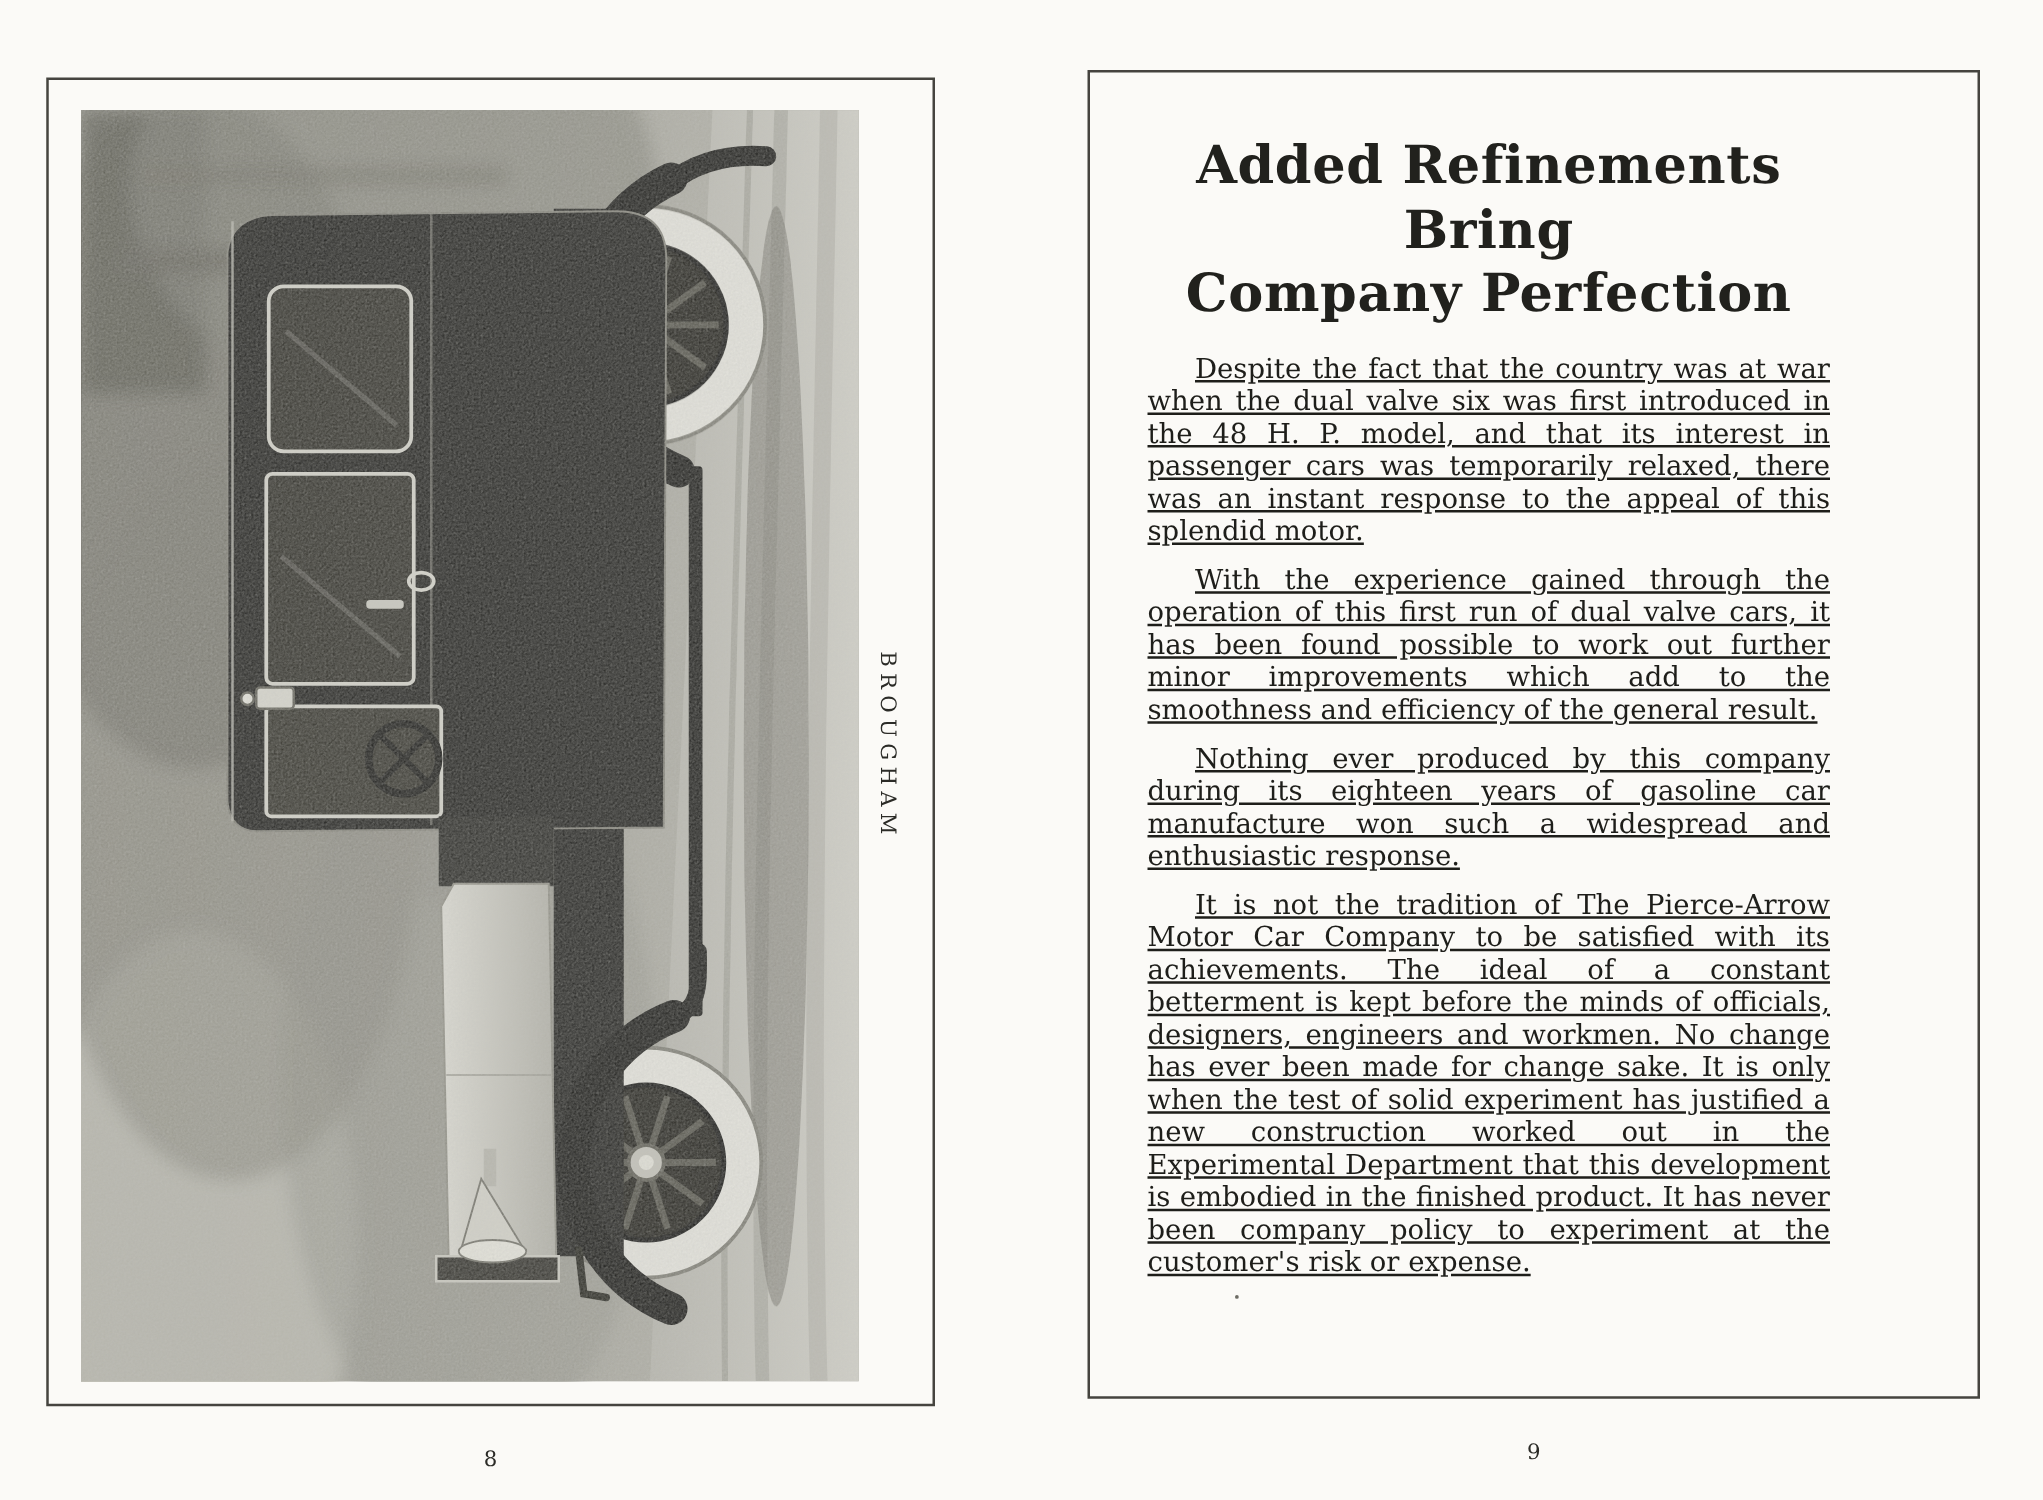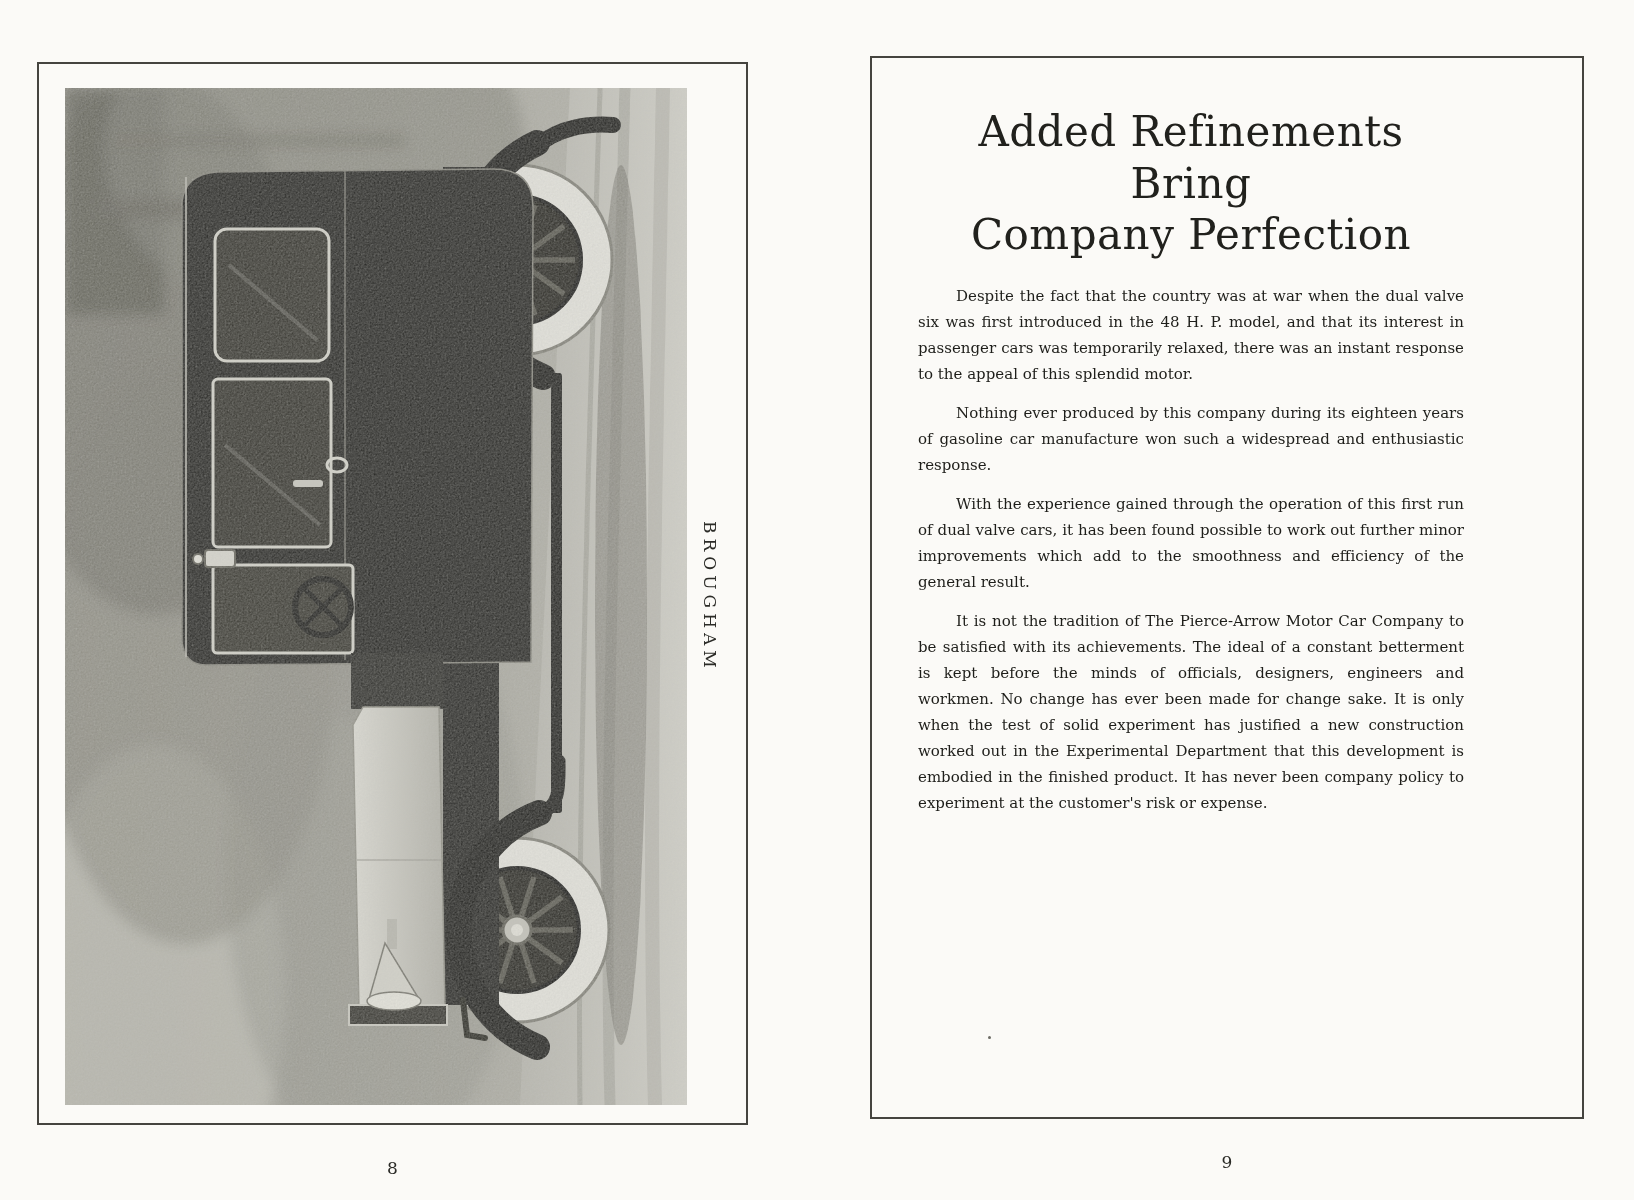--- a/index.html
+++ b/index.html
@@ -29,26 +29,26 @@
   }
   .pagenum{
     position:absolute;font-size:17px;color:#2b2b27;text-align:center;
   }
   .pagenum-left{left:37px;width:711px;top:1158px;}
   .pagenum-right{left:870px;width:714px;top:1152px;}
   .right-content{
     position:absolute;left:918px;top:106px;width:546px;
   }
   .title{
-    text-align:center;font-size:42px;line-height:1.23;font-weight:400;
+    text-align:center;font-size:42px;line-height:1.23;font-weight:700;
     letter-spacing:0.5px;color:#21211d;margin:0 0 22px 0;
   }
   .para{
-    font-size:15px;line-height:26px;text-align:justify;
-    text-indent:38px;margin:0 0 13px 0;color:#1e1e1a;
+    font-size:22px;line-height:26px;text-align:justify;
+    text-indent:38px;margin:0 0 13px 0;color:#1e1e1a;text-decoration:underline;
   }
   .stray-mark{
     position:absolute;left:988px;top:1036px;width:3px;height:3px;
     border-radius:50%;background:#6c6b64;
   }
 </style>
 </head>
 <body>
 
 <div class="canvas">
@@ -206,22 +206,22 @@
   <div class="pagenum pagenum-left">8</div>
 
   <div class="page-frame right-frame"></div>
 
   <div class="right-content">
     <h1 class="title">
       <span>Added Refinements Bring</span><br>
       <span>Company Perfection</span>
     </h1>
     <p class="para">Despite the fact that the country was at war when the dual valve six was first introduced in the 48 H. P. model, and that its interest in passenger cars was temporarily relaxed, there was an instant response to the appeal of this splendid motor.</p>
+    <p class="para">With the experience gained through the operation of this first run of dual valve cars, it has been found possible to work out further minor improvements which add to the smoothness and efficiency of the general result.</p>
     <p class="para">Nothing ever produced by this company during its eighteen years of gasoline car manufacture won such a widespread and enthusiastic response.</p>
-    <p class="para">With the experience gained through the operation of this first run of dual valve cars, it has been found possible to work out further minor improvements which add to the smoothness and efficiency of the general result.</p>
     <p class="para">It is not the tradition of The Pierce-Arrow Motor Car Company to be satisfied with its achievements.  The ideal of a constant betterment is kept before the minds of officials, designers, engineers and workmen.  No change has ever been made for change sake.  It is only when the test of solid experiment has justified a new construction worked out in the Experimental Department that this development is embodied in the finished product.  It has never been company policy to experiment at the customer's risk or expense.</p>
   </div>
 
   <div class="stray-mark"></div>
 
   <div class="pagenum pagenum-right">9</div>
 
 </div>
 
 </body></html>

